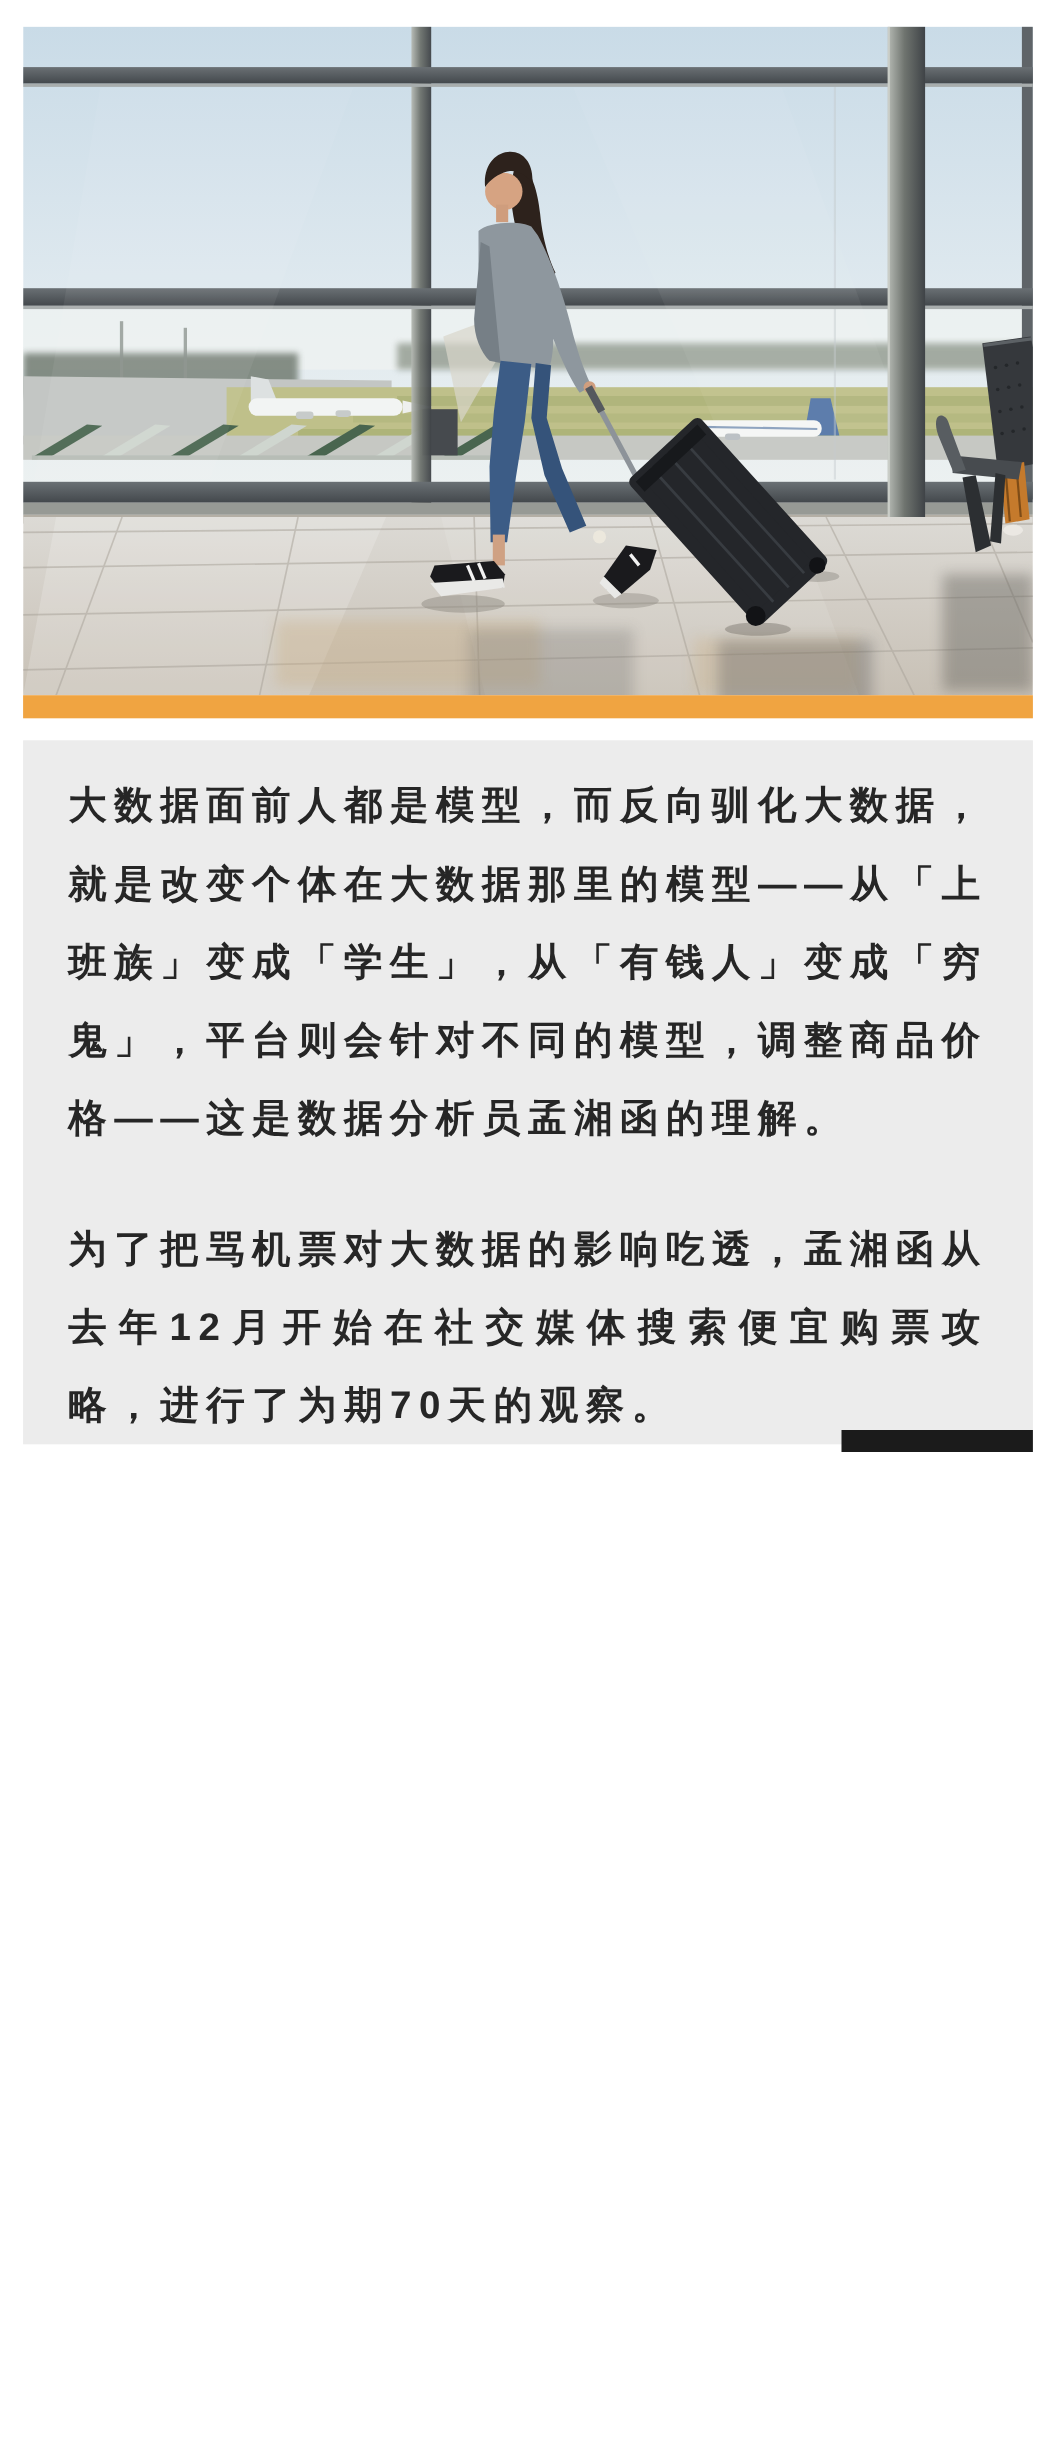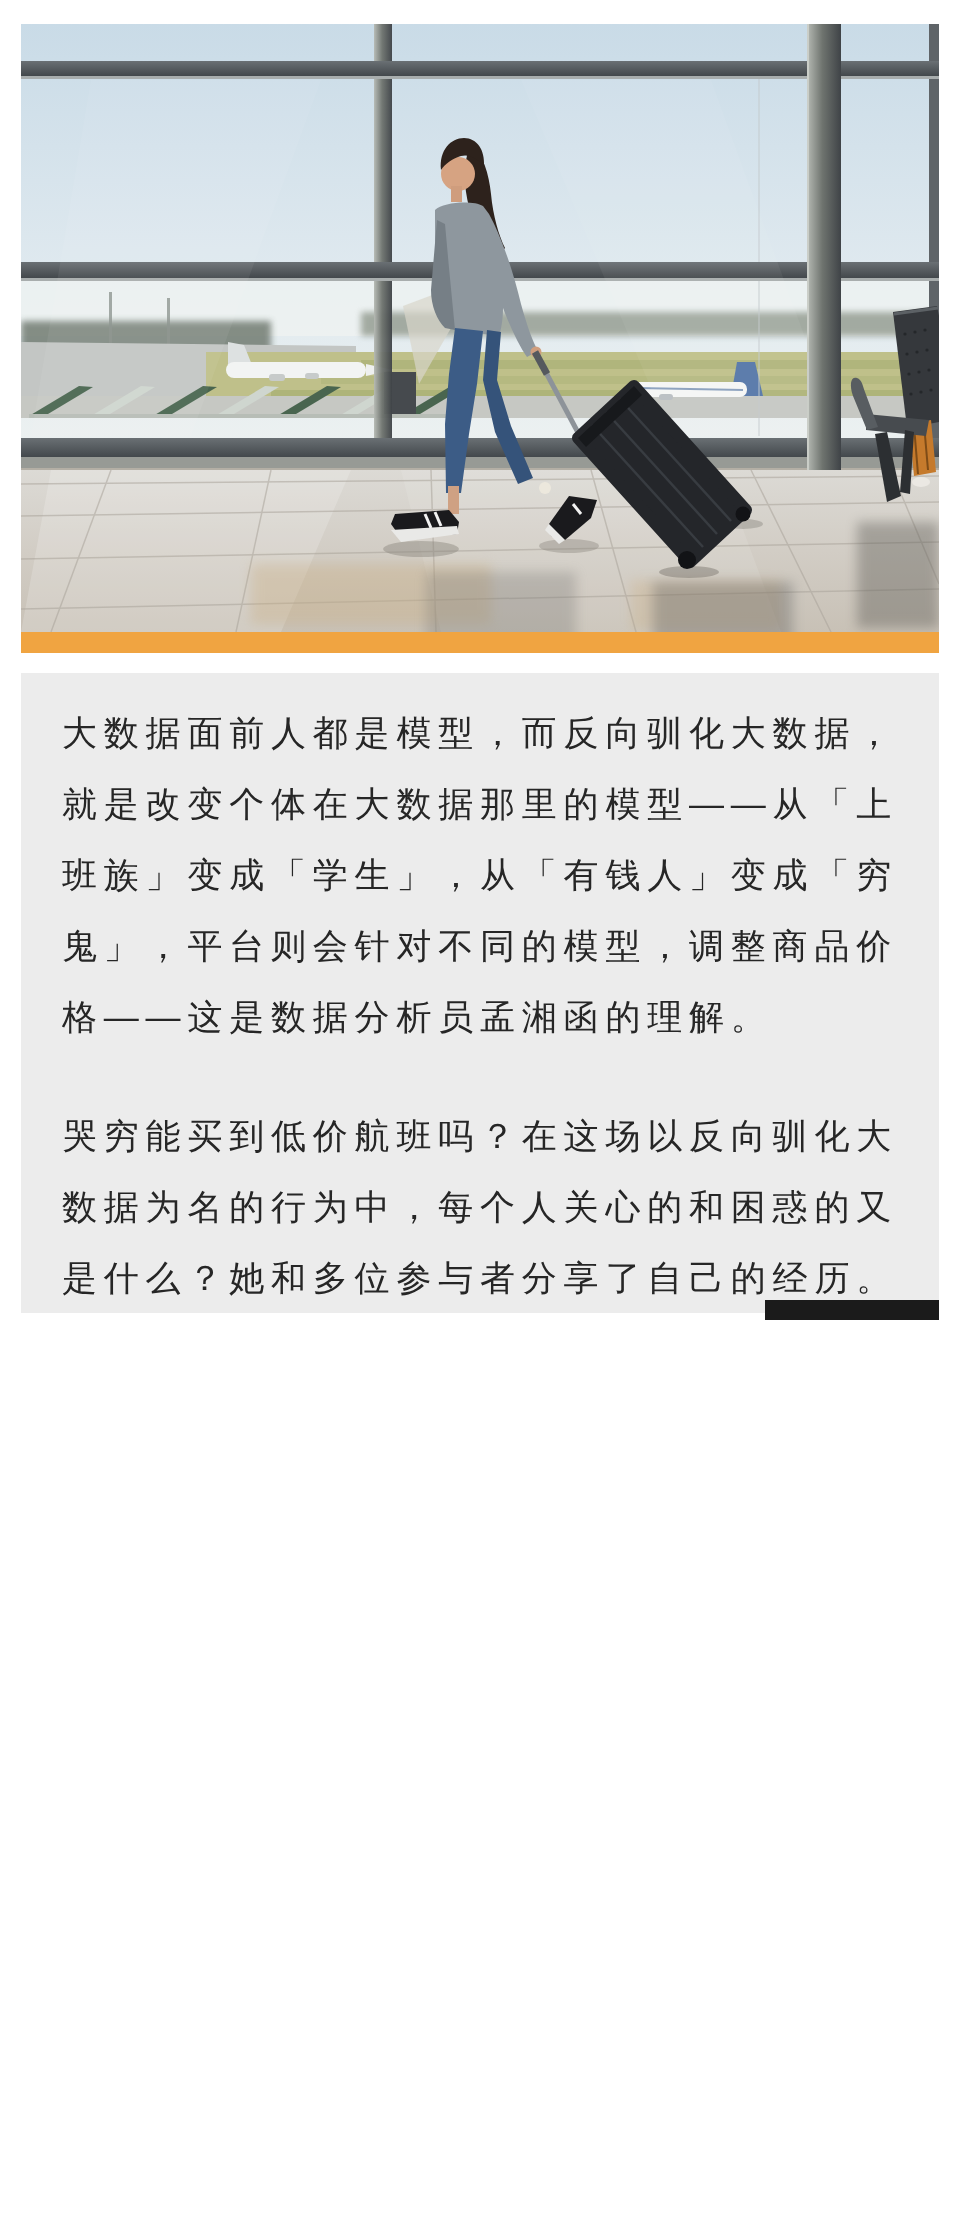--- a/index.html
+++ b/index.html
@@ -12,20 +12,21 @@
   html,body{background:#ffffff;}
   body{
     width:960px;
     font-family:"Liberation Sans","DejaVu Sans",sans-serif;
   }
   .page{
     width:808px;
     min-height:2215px;
     padding:24px 21px 25px;
     background:#ffffff;
+    font-weight:bold;
   }
   .hero{
     width:918px;
     height:608px;
     overflow:hidden;
     display:block;
     line-height:0;
   }
   .hero svg{display:block;width:918px;height:608px;}
   .accent-bar{
@@ -256,17 +257,17 @@
         <circle cx="666" cy="536" r="9" fill="#121316"></circle>
         <circle cx="722" cy="490" r="7.5" fill="#121316"></circle>
       </g>
     </svg>
   </figure>
 
   <div class="accent-bar"></div>
 
   <section class="content">
     <p>大数据面前人都是模型，而反向驯化大数据，就是改变个体在大数据那里的模型——从「上班族」变成「学生」，从「有钱人」变成「穷鬼」，平台则会针对不同的模型，调整商品价格——这是数据分析员孟湘函的理解。</p>
-    <p>哭穷能买到低价航班吗？在这场以反向驯化大数据为名的行为中，每个人关心的和困惑的又是什么？她和多位参与者分享了自己的经历。</p>
+    <p>为了把骂机票对大数据的影响吃透，孟湘函从去年12月开始在社交媒体搜索便宜购票攻略，进行了为期70天的观察。</p>
     <div class="black-bar"></div>
   </section>
 
 </div>
 
 </body></html>

